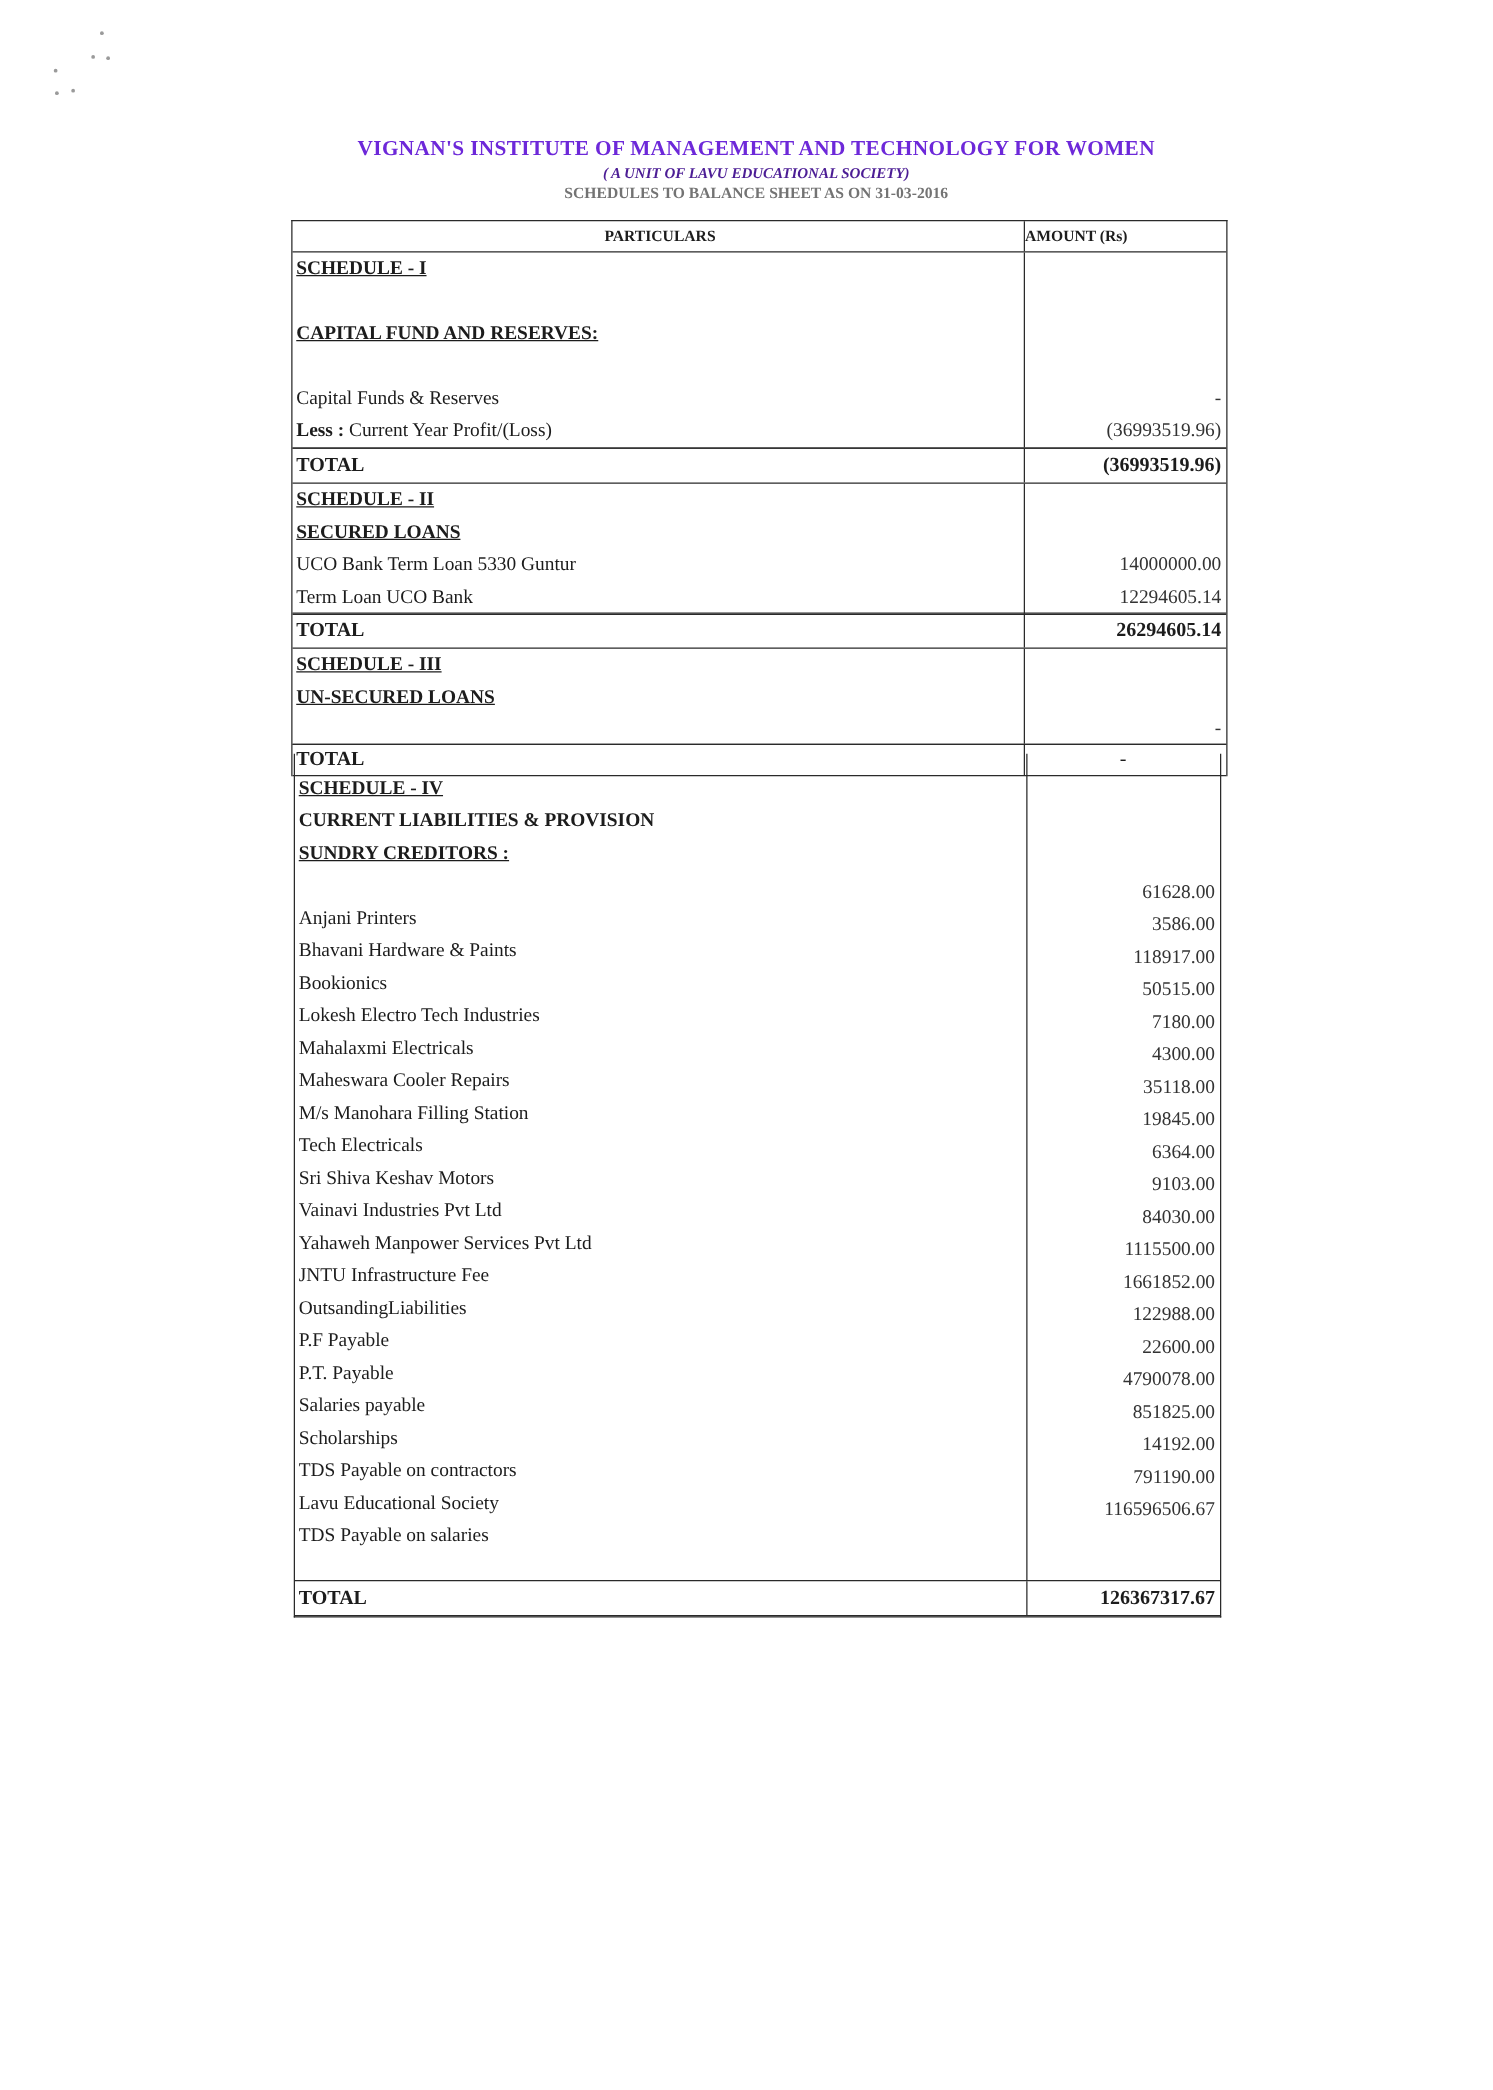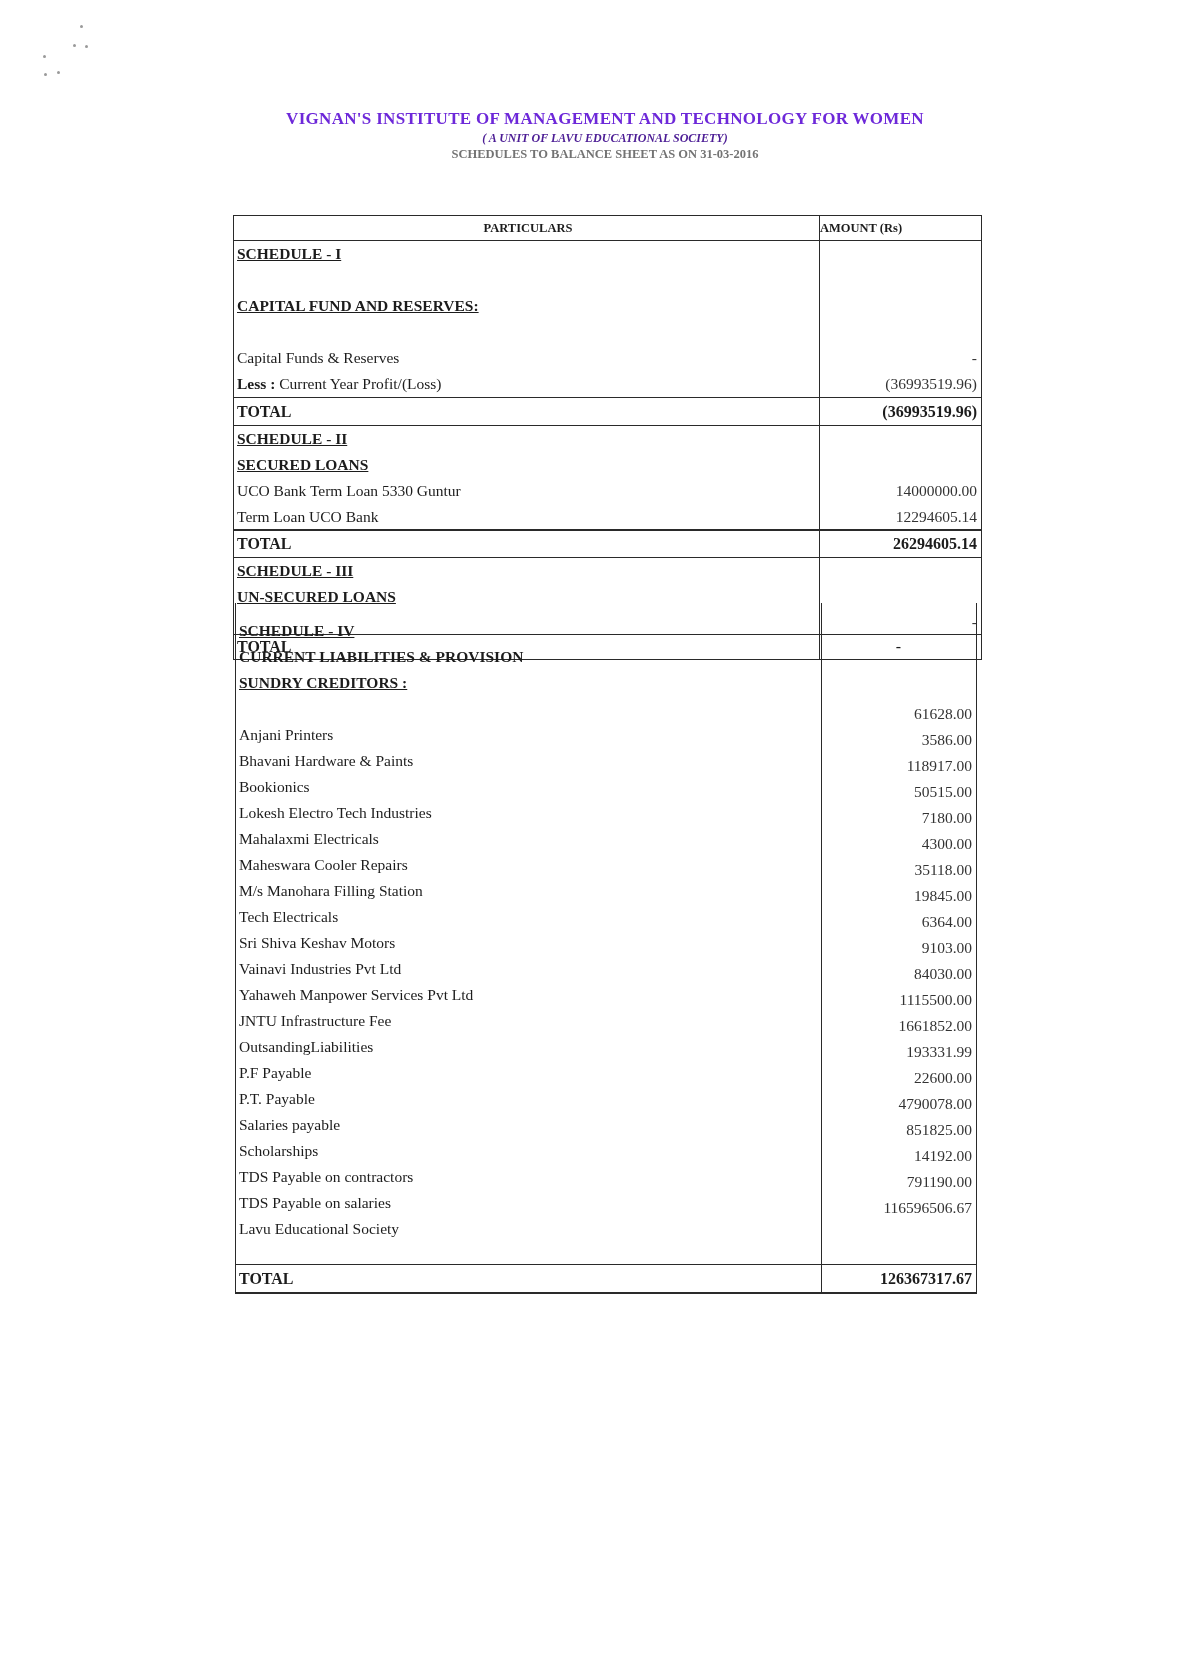--- a/index.html
+++ b/index.html
@@ -4,21 +4,21 @@
 <style>
   html, body { margin: 0; padding: 0; background: #ffffff; }
   body { width: 1194px; height: 1672px; position: relative; overflow: hidden;
          font-family: "Liberation Serif", "DejaVu Serif", serif; color: #1c1c1c; }
   .noise { position: absolute; width: 3px; height: 3px; border-radius: 50%; background: #9a9a9a; }
   .header { position: absolute; left: 232px; width: 746px; top: 108px; text-align: center; }
   .h-title { font-size: 17px; font-weight: bold; letter-spacing: 0.3px; color: #6d28d9; line-height: 22px; }
   .h-sub { font-size: 12px; font-style: italic; font-weight: bold; line-height: 16px; color: #4c1d95; }
   .h-sched { font-size: 12.5px; font-weight: bold; line-height: 16px; color: #737373; }
 
-  .tbl { position: absolute; left: 233px; top: 176px; width: 747px; border: 1.5px solid #2a2a2a; border-bottom: none; margin-top: 39px; }
+  .tbl { position: absolute; left: 233px; top: 176px; width: 747px; border: 1.5px solid #2a2a2a; border-bottom: none; }
   .row { display: flex; border-bottom: 1.5px solid #2a2a2a; }
   .cell-p { flex: 0 0 586px; border-right: 1.5px solid #2a2a2a; padding: 0 0 0 3px; box-sizing: border-box; }
   .cell-a { flex: 1; text-align: right; padding-right: 4px; box-sizing: border-box; }
   .hdr { height: 24px; font-size: 12.5px; font-weight: bold; line-height: 24px; }
   .hdr .cell-p { text-align: center; }
   .hdr .cell-a { text-align: left; padding-right: 0; }
   .sec-head { font-weight: bold; text-decoration: underline; font-size: 16px; }
   .bold-head { font-weight: bold; font-size: 16px; }
   .total-row { height: 27px; line-height: 27px; font-size: 16px; font-weight: bold; }
   .total-row .cell-p { padding-right: 4px; }
@@ -132,42 +132,42 @@
           <div class="lrow">Sri Shiva Keshav Motors</div>
           <div class="lrow">Vainavi Industries  Pvt Ltd</div>
           <div class="lrow">Yahaweh Manpower Services Pvt Ltd</div>
           <div class="lrow">JNTU Infrastructure Fee</div>
           <div class="lrow">OutsandingLiabilities</div>
           <div class="lrow">P.F Payable</div>
           <div class="lrow">P.T. Payable</div>
           <div class="lrow">Salaries payable</div>
           <div class="lrow">Scholarships</div>
           <div class="lrow">TDS Payable on contractors</div>
+          <div class="lrow">Lavu Educational Society</div>
           <div class="lrow">TDS Payable on salaries</div>
-          <div class="lrow">Lavu Educational Society</div>
         </div>
       <div class="spacer" style="height:22px"></div>
     </div>
     <div class="right" style="flex:1;">
       <div class="spacer" style="height:98px"></div>
       <div id="s4-amounts">
           <div class="rrow">61628.00</div>
           <div class="rrow">3586.00</div>
           <div class="rrow">118917.00</div>
           <div class="rrow">50515.00</div>
           <div class="rrow">7180.00</div>
           <div class="rrow">4300.00</div>
           <div class="rrow">35118.00</div>
           <div class="rrow">19845.00</div>
           <div class="rrow">6364.00</div>
           <div class="rrow">9103.00</div>
           <div class="rrow">84030.00</div>
           <div class="rrow">1115500.00</div>
           <div class="rrow">1661852.00</div>
-          <div class="rrow">193331.99</div>
+          <div class="rrow">122988.00</div>
           <div class="rrow">22600.00</div>
           <div class="rrow">4790078.00</div>
           <div class="rrow">851825.00</div>
           <div class="rrow">14192.00</div>
           <div class="rrow">791190.00</div>
           <div class="rrow">116596506.67</div>
         </div>
     </div>
   </div>
   <div class="row total-row" style="border-top:1.5px solid #2a2a2a;">

